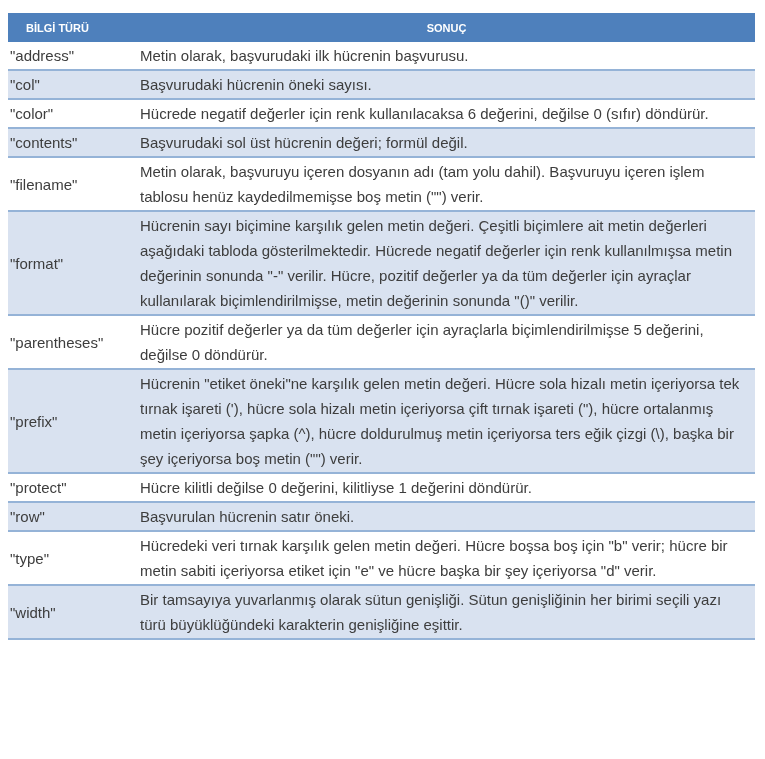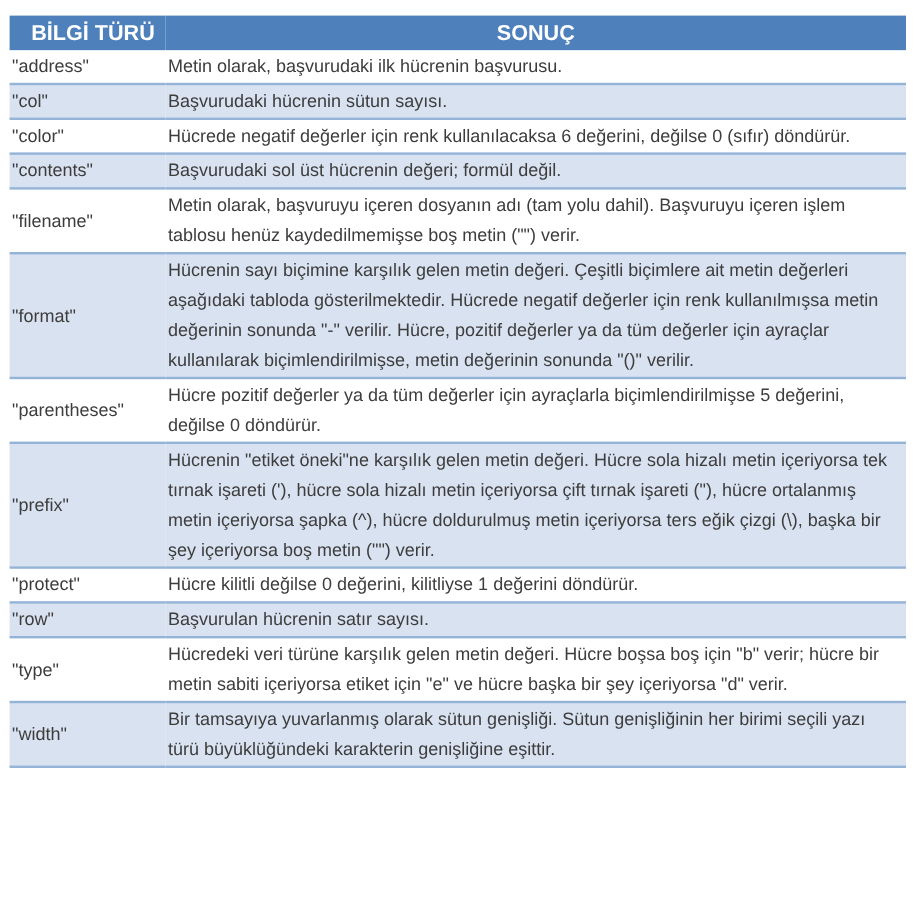--- a/index.html
+++ b/index.html
@@ -29,21 +29,21 @@
     border-collapse:collapse;
     width:747px;
     table-layout:fixed;
   }
   col.c-info{width:130px;}
   col.c-result{width:617px;}
   thead th{
     background:var(--header-bg);
     color:var(--header-text);
     font-weight:bold;
-    font-size:18px;
+    font-size:11px;
     height:29px;
     vertical-align:middle;
     padding:0;
   }
   th.info-h{
     text-align:left;
     padding-left:18px;
   }
   th.result-h{
   }
@@ -83,21 +83,21 @@
         <th class="result-h">SONUÇ</th>
       </tr>
     </thead>
     <tbody id="table-body">
         <tr>
           <td class="info-c">"address"</td>
           <td class="result-c">Metin olarak, başvurudaki ilk hücrenin başvurusu.</td>
         </tr>
         <tr>
           <td class="info-c">"col"</td>
-          <td class="result-c">Başvurudaki hücrenin sütun sayısı.</td>
+          <td class="result-c">Başvurudaki hücrenin öneki sayısı.</td>
         </tr>
         <tr>
           <td class="info-c">"color"</td>
           <td class="result-c">Hücrede negatif değerler için renk kullanılacaksa 6 değerini, değilse 0 (sıfır) döndürür.</td>
         </tr>
         <tr>
           <td class="info-c">"contents"</td>
           <td class="result-c">Başvurudaki sol üst hücrenin değeri; formül değil.</td>
         </tr>
         <tr>
@@ -115,25 +115,25 @@
         <tr>
           <td class="info-c">"prefix"</td>
           <td class="result-c">Hücrenin "etiket öneki"ne karşılık gelen metin değeri. Hücre sola hizalı metin içeriyorsa tek tırnak işareti ('), hücre sola hizalı metin içeriyorsa çift tırnak işareti ("), hücre ortalanmış metin içeriyorsa şapka (^), hücre doldurulmuş metin içeriyorsa ters eğik çizgi (\), başka bir şey içeriyorsa boş metin ("") verir.</td>
         </tr>
         <tr>
           <td class="info-c">"protect"</td>
           <td class="result-c">Hücre kilitli değilse 0 değerini, kilitliyse 1 değerini döndürür.</td>
         </tr>
         <tr>
           <td class="info-c">"row"</td>
-          <td class="result-c">Başvurulan hücrenin satır sayısı.</td>
+          <td class="result-c">Başvurulan hücrenin satır öneki.</td>
         </tr>
         <tr>
           <td class="info-c">"type"</td>
-          <td class="result-c">Hücredeki veri türüne karşılık gelen metin değeri. Hücre boşsa boş için "b" verir; hücre bir metin sabiti içeriyorsa etiket için "e" ve hücre başka bir şey içeriyorsa "d" verir.</td>
+          <td class="result-c">Hücredeki veri tırnak karşılık gelen metin değeri. Hücre boşsa boş için "b" verir; hücre bir metin sabiti içeriyorsa etiket için "e" ve hücre başka bir şey içeriyorsa "d" verir.</td>
         </tr>
         <tr>
           <td class="info-c">"width"</td>
           <td class="result-c">Bir tamsayıya yuvarlanmış olarak sütun genişliği. Sütun genişliğinin her birimi seçili yazı türü büyüklüğündeki karakterin genişliğine eşittir.</td>
         </tr>
       </tbody>
   </table>
 </div>
 
 </body></html>

